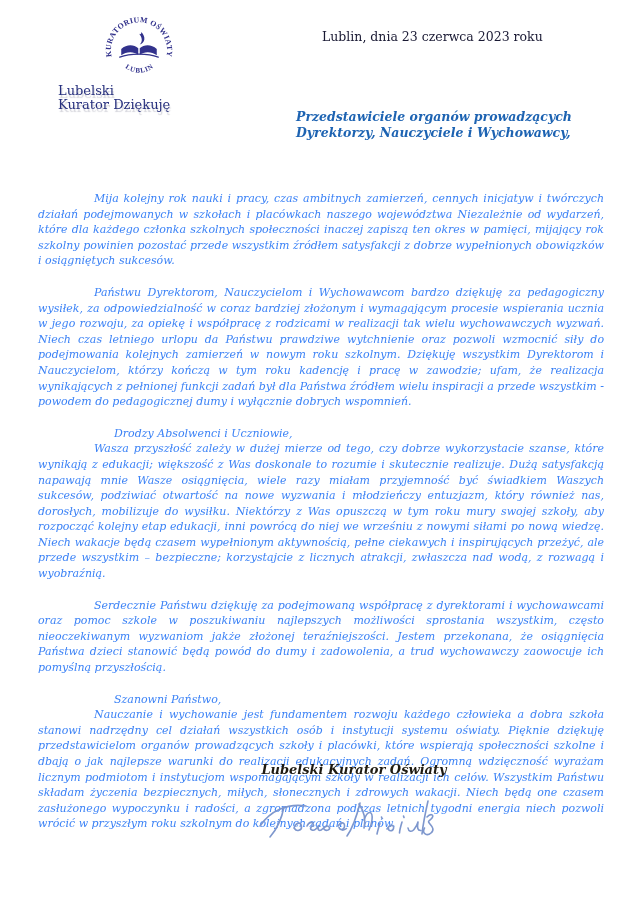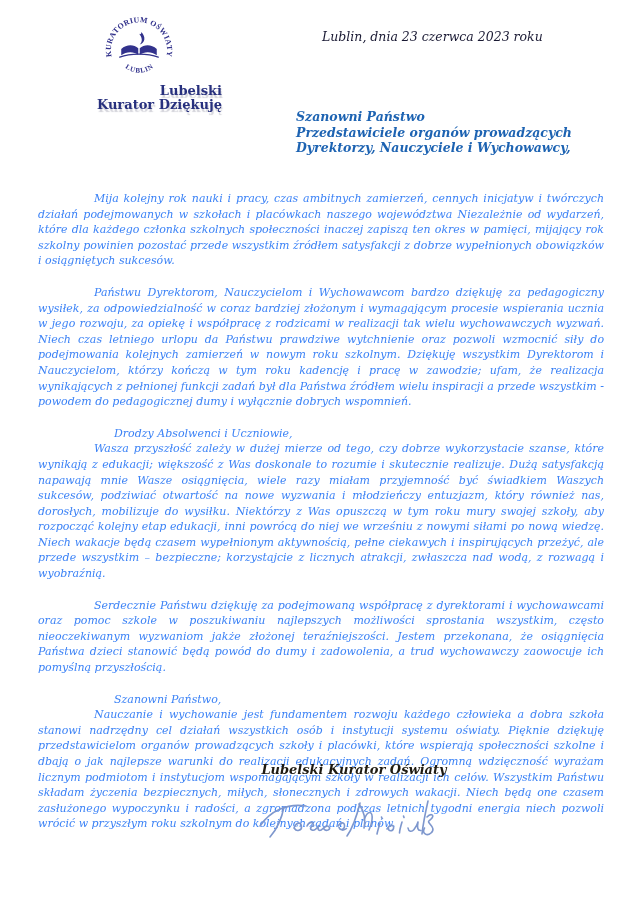--- a/index.html
+++ b/index.html
@@ -11,29 +11,29 @@
   
   .seal { position:absolute; left:94px; top:12px; width:90px; height:74px; }
   .seal .seal-arc-text {
     fill:#32328c; font-weight:bold;
     font-family:"Liberation Serif", serif;
   }
   .seal .emblem { fill:#32328c; }
   .seal .emblem-stroke { fill:none; stroke:#32328c; stroke-width:1.8; stroke-linecap:round; }
 
   .org-name {
-    position:absolute; left:58px; top:84px; width:164px; text-align:right;
-    color:#27307e; font-weight:bold; font-size:13px; line-height:13.5px;
+    position:absolute; left:58px; top:84px; width:164px; text-align:left;
+    color:#27307e; font-weight:normal; font-size:13px; line-height:13.5px;
     font-family:"DejaVu Serif", serif;
     text-shadow:1px 3px 1px rgba(130,130,148,0.35);
   }
 
   .date-line {
     position:absolute; left:322px; top:29px;
-    font-style:italic; font-size:12.5px; color:#191933;
+    font-size:12.5px; color:#191933;
   }
 
   .recipients {
     position:absolute; left:296px; top:109px;
     color:#1d63b2; font-style:italic; font-weight:bold;
     font-size:12.5px; line-height:15.6px;
   }
 
   .body-col {
     position:absolute; left:38px; top:191px; width:566px;
@@ -81,21 +81,20 @@
   </svg>
 
   <div class="org-name">
     <div>Lubelski</div>
     <div>Kurator Dziękuję</div>
   </div>
 
   <div class="date-line">Lublin, dnia 23 czerwca 2023 roku</div>
 
   <div class="recipients">
-    <div>Szanowni Państwo</div>
     <div>Przedstawiciele organów prowadzących</div>
     <div>Dyrektorzy, Nauczyciele i Wychowawcy,</div>
   </div>
 
   <div class="body-col">
     <div class="para">
       <div class="ptext">Mija kolejny rok nauki i pracy, czas ambitnych zamierzeń, cennych inicjatyw i twórczych działań podejmowanych w szkołach i placówkach naszego województwa Niezależnie od wydarzeń, które dla każdego członka szkolnych społeczności inaczej zapiszą ten okres w pamięci, mijający rok szkolny powinien pozostać przede wszystkim źródłem satysfakcji z dobrze wypełnionych obowiązków i osiągniętych sukcesów.</div>
     </div>
     <div class="para">
       <div class="ptext">Państwu Dyrektorom, Nauczycielom i Wychowawcom bardzo dziękuję za pedagogiczny wysiłek, za odpowiedzialność w coraz bardziej złożonym i wymagającym procesie wspierania ucznia w jego rozwoju, za opiekę i współpracę z rodzicami w realizacji tak wielu wychowawczych wyzwań. Niech czas letniego urlopu da Państwu prawdziwe wytchnienie oraz pozwoli wzmocnić siły do podejmowania kolejnych zamierzeń w nowym roku szkolnym. Dziękuję wszystkim Dyrektorom i Nauczycielom, którzy kończą w tym roku kadencję i pracę w zawodzie; ufam, że realizacja wynikających z pełnionej funkcji zadań był dla Państwa źródłem wielu inspiracji a przede wszystkim - powodem do pedagogicznej dumy i wyłącznie dobrych wspomnień.</div>

